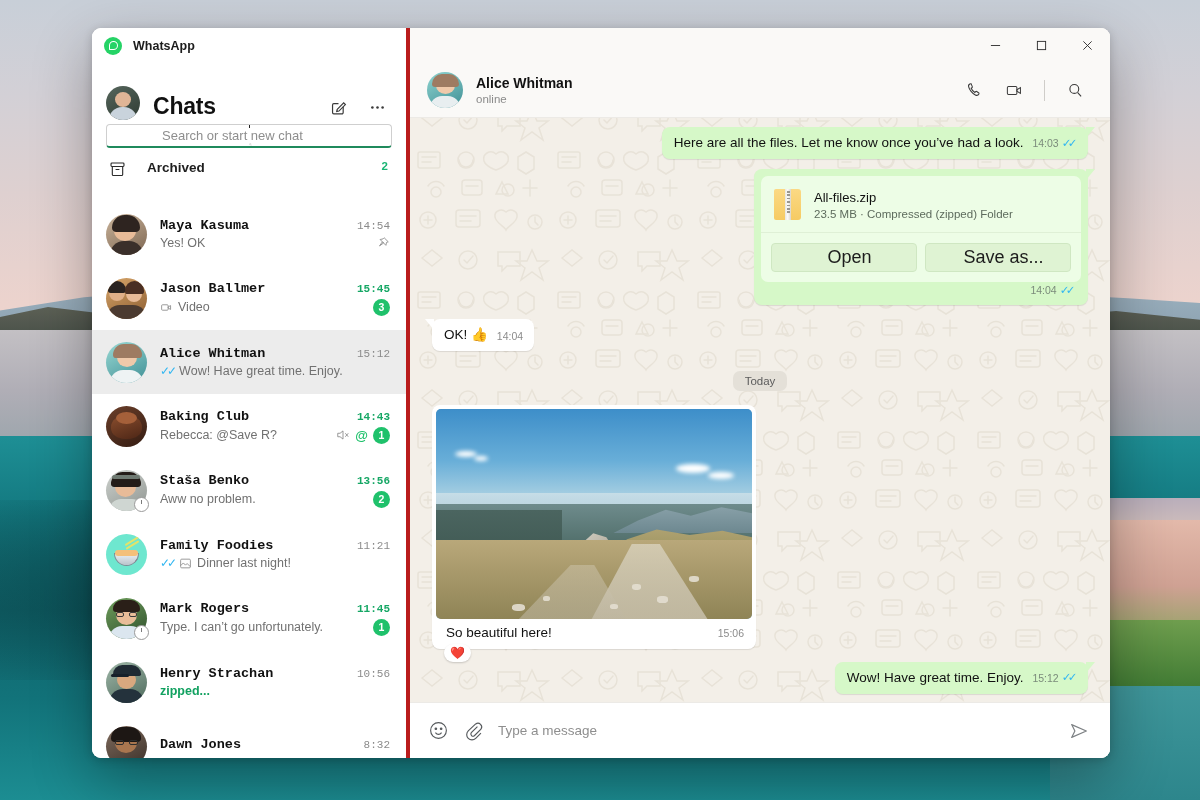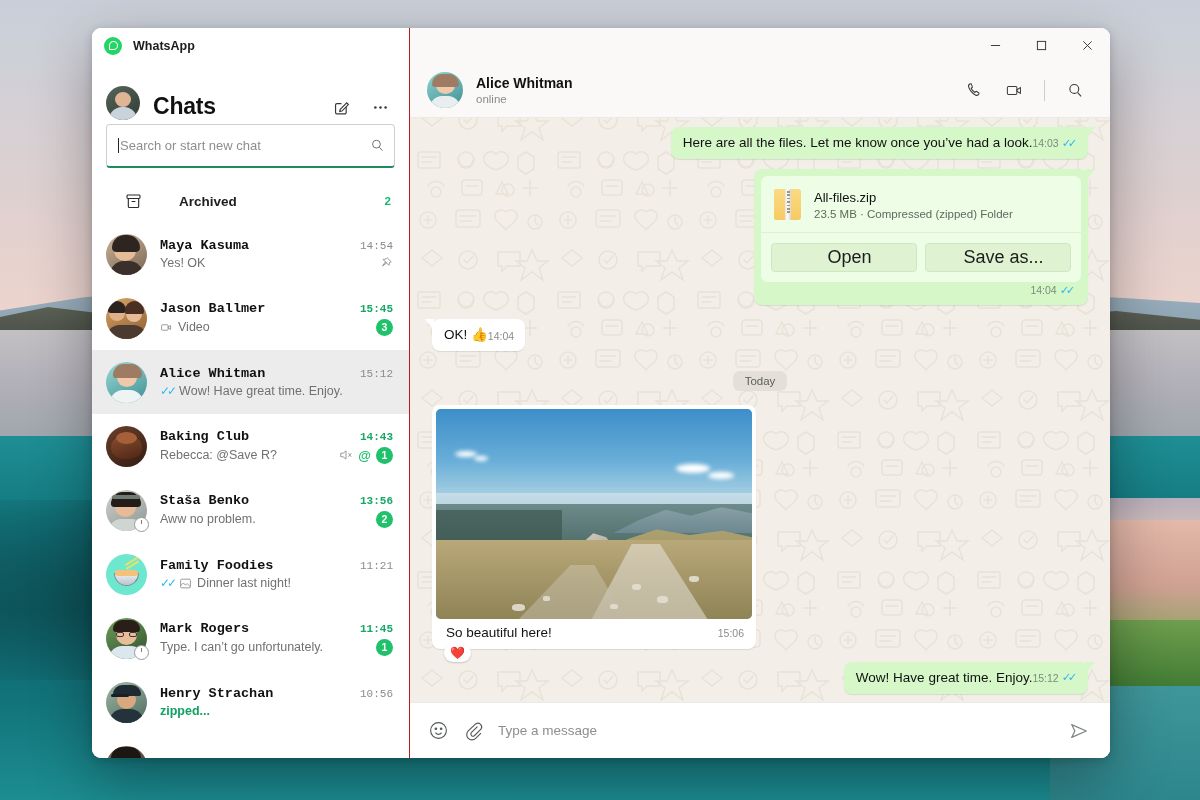--- a/index.html
+++ b/index.html
@@ -73,21 +73,21 @@
     position: absolute; left: 92px; top: 28px;
     width: 1018px; height: 730px;
     background: #fff; border-radius: 9px;
     box-shadow: 0 22px 60px rgba(0,0,0,.33), 0 2px 10px rgba(0,0,0,.18);
     overflow: hidden; display: flex;
   }
 
   
   #sidebar {
     width: 318px; height: 730px; background: #ffffff;
-    border-right: 1px solid #b91c1c;
+    border-right: 4px solid #b91c1c;
     display: flex; flex-direction: column;
   }
   .brand {
     height: 35px; display: flex; align-items: center;
     padding-left: 12px; gap: 11px; flex: none;
   }
   .brand-logo {
     width: 18px; height: 18px; border-radius: 50%;
     background: #25d366; position: relative; flex: none;
   }
@@ -117,37 +117,38 @@
   }
   .sb-title { font-size: 23px; font-weight: 700; color: #111; flex: 1;
               letter-spacing:-.2px; }
   .sb-icon {
     width: 26px; height: 26px; display: flex; align-items: center;
     justify-content: center; color: #3a3a3a; cursor: pointer;
   }
 
   .search-wrap { padding: 4px 14px 12px; flex: none; }
   .search-box {
-    height: 44px; border: 1px solid #cfcfcf; border-bottom: 2px solid #1f8a5c;
+    height: 24px; border: 1px solid #cfcfcf; border-bottom: 2px solid #1f8a5c;
     border-radius: 4px; background: #fff;
     display: flex; align-items: center; padding: 0 9px 0 11px;
     position: relative;
+    flex-direction: column;
   }
   .search-caret {
     width: 1px; height: 15px; background: #222; margin-right: 1px;
   }
   .search-box input {
     flex: 1; border: 0; outline: 0; font-size: 13px; color: #111;
     font-family: inherit; background: transparent;
   }
   .search-box input::placeholder { color: #8e8e8e; }
 
   .archived-row {
-    height: 42px; display: flex; align-items: center;
-    padding: 0 18px 0 16px; gap: 36px; cursor: pointer; flex: none; margin-left: 16px;
+    height: 42px; display: flex; align-items: flex-start;
+    padding: 0 18px 0 16px; gap: 20px; cursor: pointer; flex: none;
   }
   .archived-label { font-size: 13.5px; color: #1e1e1e; font-weight: 600; flex: 1; }
   .archived-count { font-size: 11.5px; color: #19b574; font-weight: 700; }
 
   #chat-list { flex: 1; overflow: hidden; }
   .chat-row {
     height: 64px; display: flex; align-items: center;
     padding: 0 16px 0 14px; gap: 13px; cursor: pointer; position: relative;
   }
   .chat-row.active { background: #ececec; }
@@ -246,21 +247,21 @@
     width: 0; height: 0;
     border-left: 9px solid #d6f8c8; border-bottom: 11px solid transparent;
   }
   .tail-in {
     position: absolute; left: -7px; top: 0;
     width: 0; height: 0;
     border-right: 9px solid #ffffff; border-bottom: 11px solid transparent;
   }
   .btext {
     padding: 7px 11px 7px 12px; font-size: 13.5px; color: #111;
-    line-height: 1.35; display: flex; align-items: flex-end; gap: 0;
+    line-height: 1.35; display: flex; align-items: flex-end; gap: 9px;
   }
   .bmeta {
     font-size: 10.5px; color: #7b8b7b; white-space: nowrap;
     display: flex; align-items: center; gap: 3px; padding-bottom: 1px;
   }
   .bmeta .tick { color: #34b7f1; font-size: 11.5px; letter-spacing: -3.5px;
                  padding-right:3px; }
 
   
   .file-bubble { padding: 7px 7px 3px 7px; width: 334px; }

